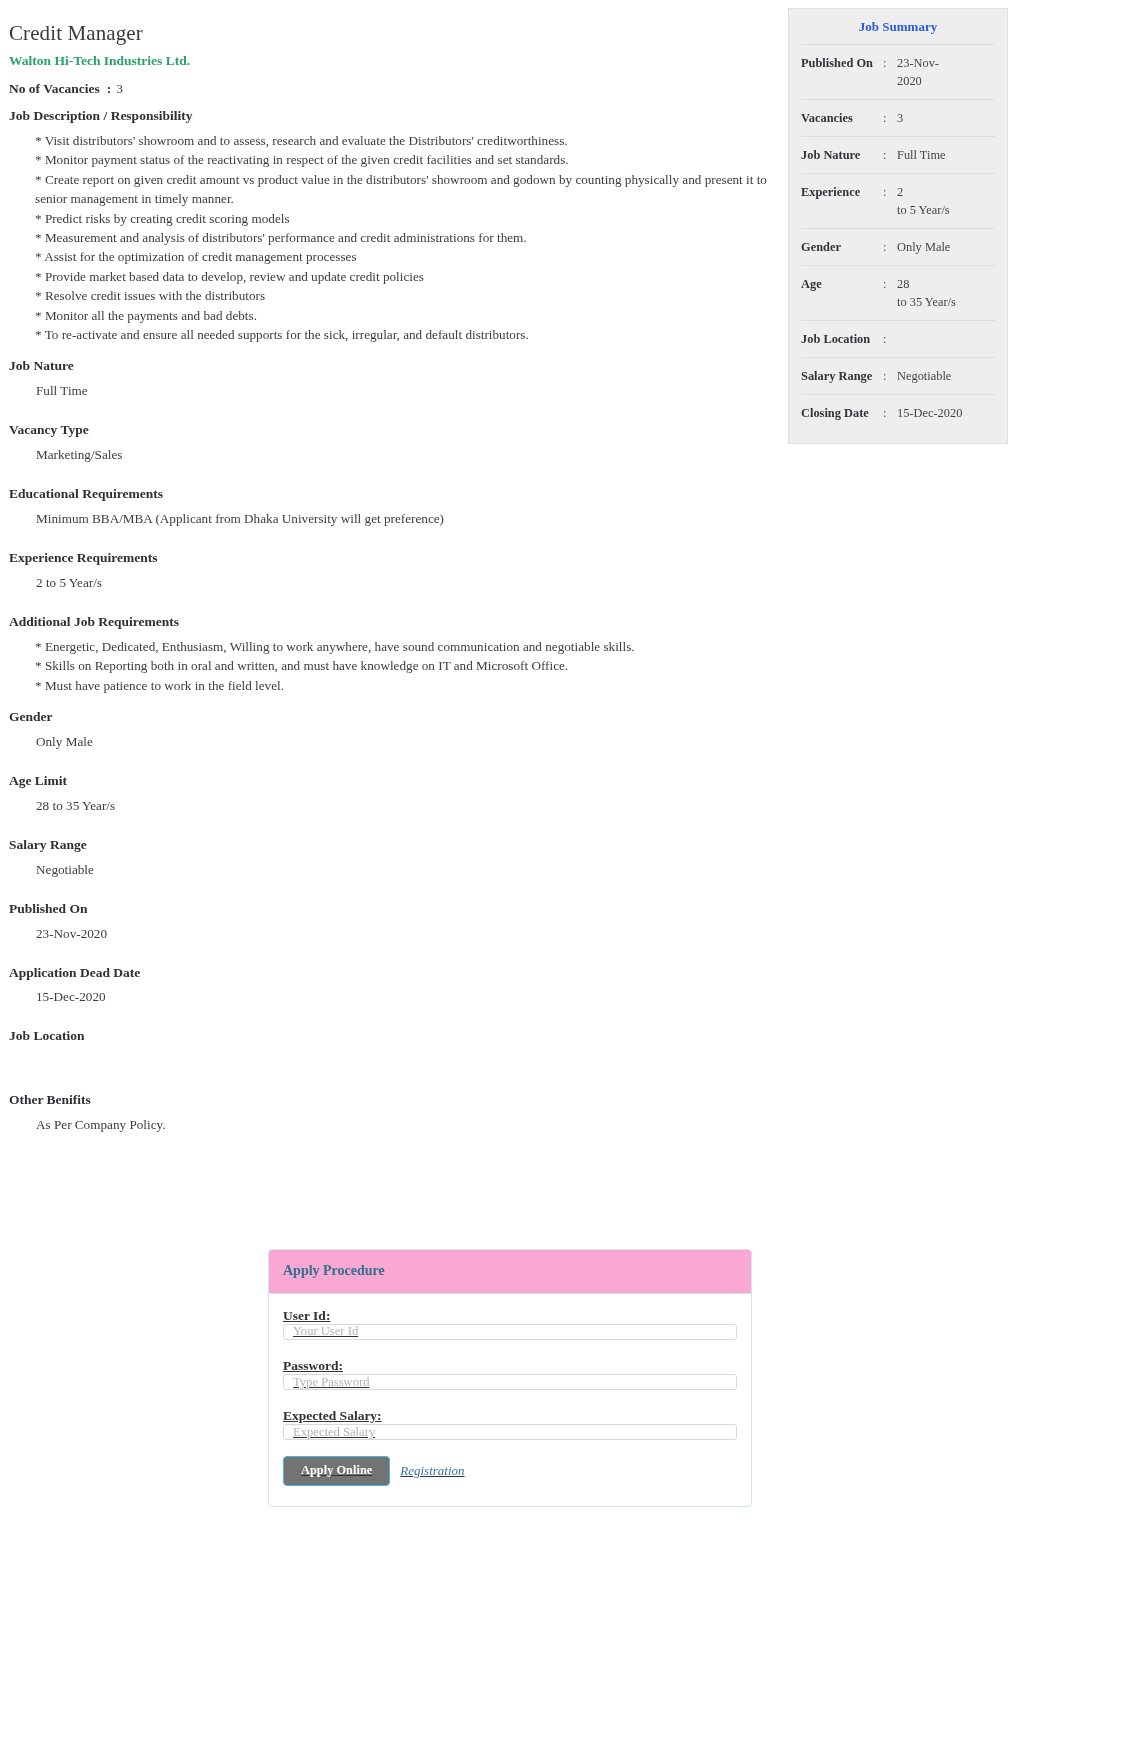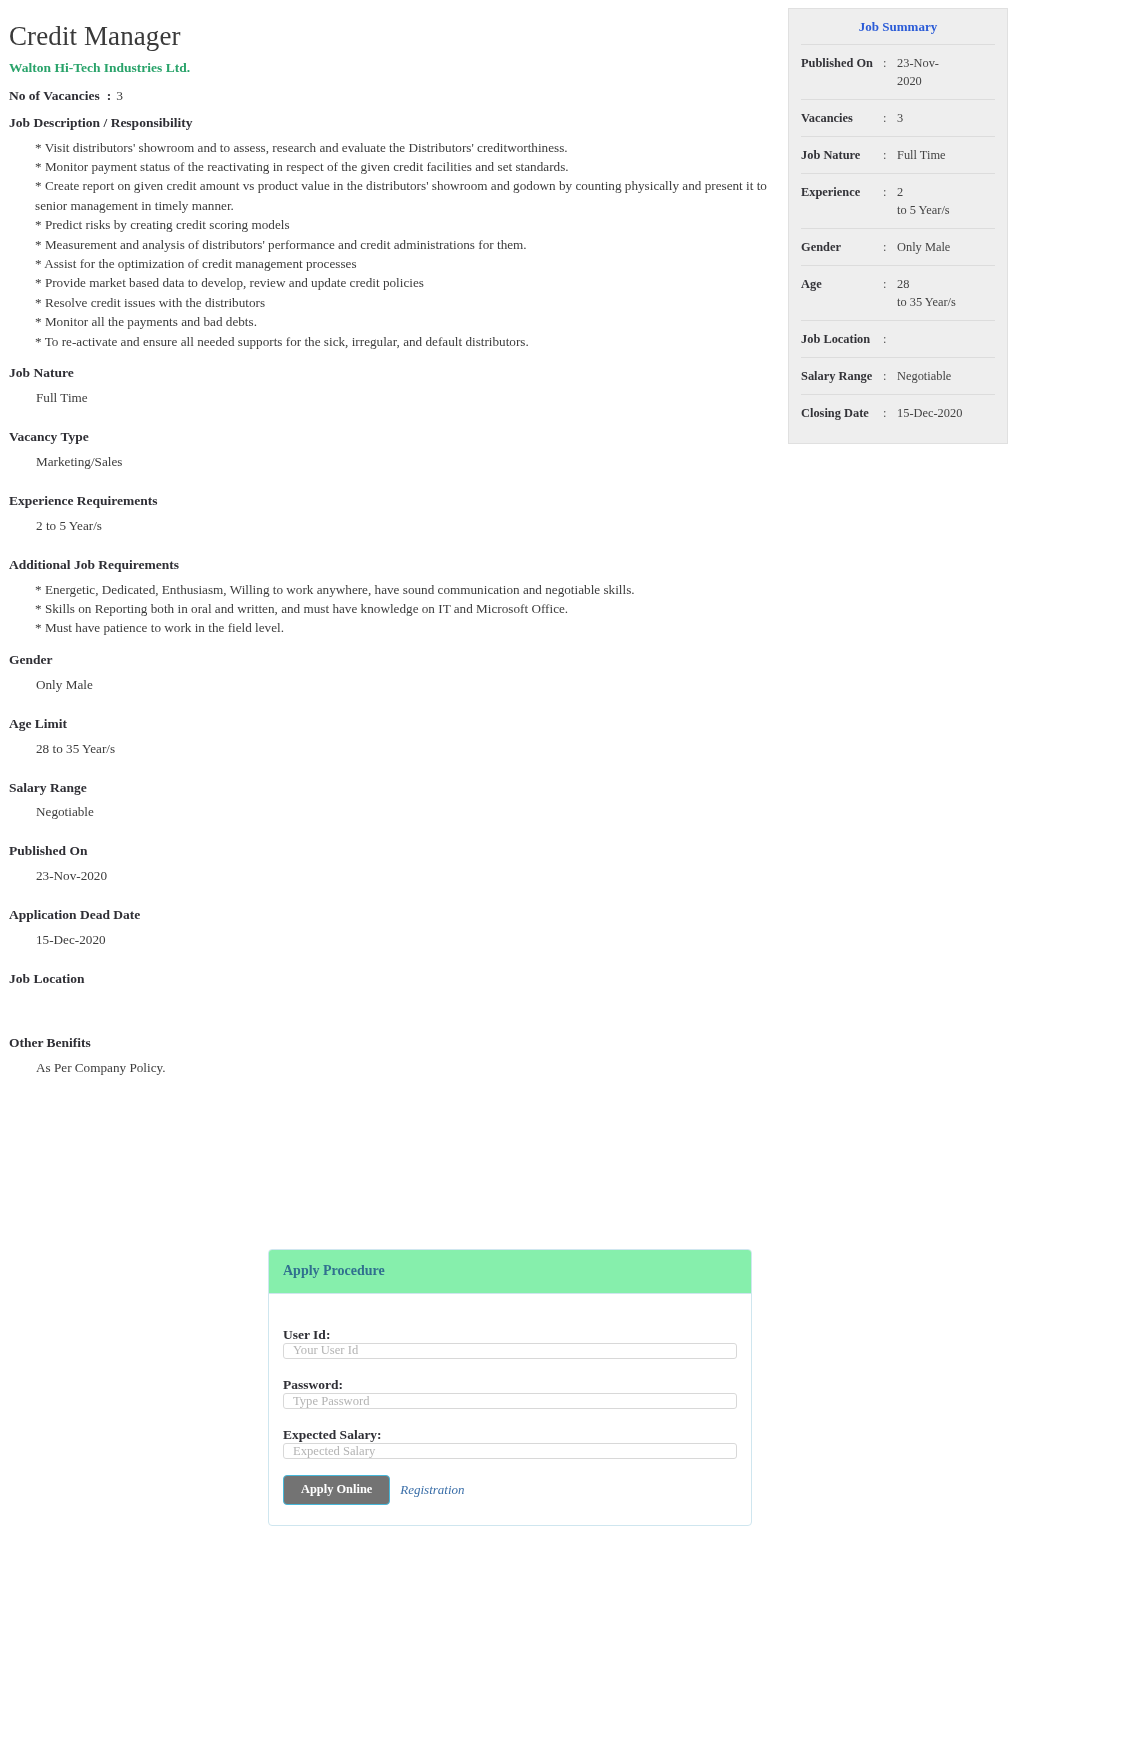--- a/index.html
+++ b/index.html
@@ -26,21 +26,21 @@
   .main-col {
     position: absolute;
     top: 0;
     left: 0;
     width: 782px;
     padding: 22px 10px 0 9px;
   }
 
   .job-title {
     font-family: "Liberation Serif", "DejaVu Serif", serif;
-    font-size: 27px;
+    font-size: 21px;
     font-weight: 400;
     color: #3a3a3a;
     letter-spacing: .1px;
     margin: 0 0 9px 0;
     line-height: 1.1;
   }
   .company-name {
     font-family: "Liberation Serif", "DejaVu Serif", serif;
     font-size: 13.5px;
     font-weight: bold;
@@ -142,31 +142,32 @@
     position: absolute;
     top: 1249px;
     left: 268px;
     width: 484px;
     background: #ffffff;
     border: 1px solid #cfe6ef;
     border-radius: 4px;
     overflow: hidden;
   }
   .apply-card-head {
-    background: #86efac;
+    background: #f9a8d4;
     border-bottom: 1px solid #cfe6ef;
     padding: 13px 14px 13px 14px;
     font-size: 14px;
     font-weight: bold;
     color: #31708f;
     line-height: 1.2;
   }
   .apply-card-body {
-    padding: 31px 14px 20px 14px;
+    padding: 12px 14px 20px 14px;
     font-family: "Liberation Sans", sans-serif;
+    text-decoration: underline;
   }
   .field-label {
     font-family: "Liberation Serif", "DejaVu Serif", serif;
     font-size: 13.5px;
     font-weight: bold;
     color: #2f2f35;
     margin: 0 0 7px 0;
     line-height: 1.2;
   }
   .field-input {
@@ -245,20 +246,24 @@
     <div class="section-block">
       <div class="section-head">Job Nature</div>
       <div class="value-line">Full Time</div>
     </div>
 
     <div class="section-block">
       <div class="section-head">Vacancy Type</div>
       <div class="value-line">Marketing/Sales</div>
     </div>
 
+    <div class="section-block">
+      <div class="section-head">Educational Requirements</div>
+      <div class="value-line">Minimum BBA/MBA (Applicant from Dhaka University will get preference)</div>
+    </div>
 
     <div class="section-block">
       <div class="section-head">Experience Requirements</div>
       <div class="value-line">2 to 5  Year/s</div>
     </div>
 
     <div class="section-block tight">
       <div class="section-head">Additional Job Requirements</div>
       <ul class="bullets">
         <li>* Energetic, Dedicated, Enthusiasm, Willing to work anywhere, have sound communication and negotiable skills.</li>

